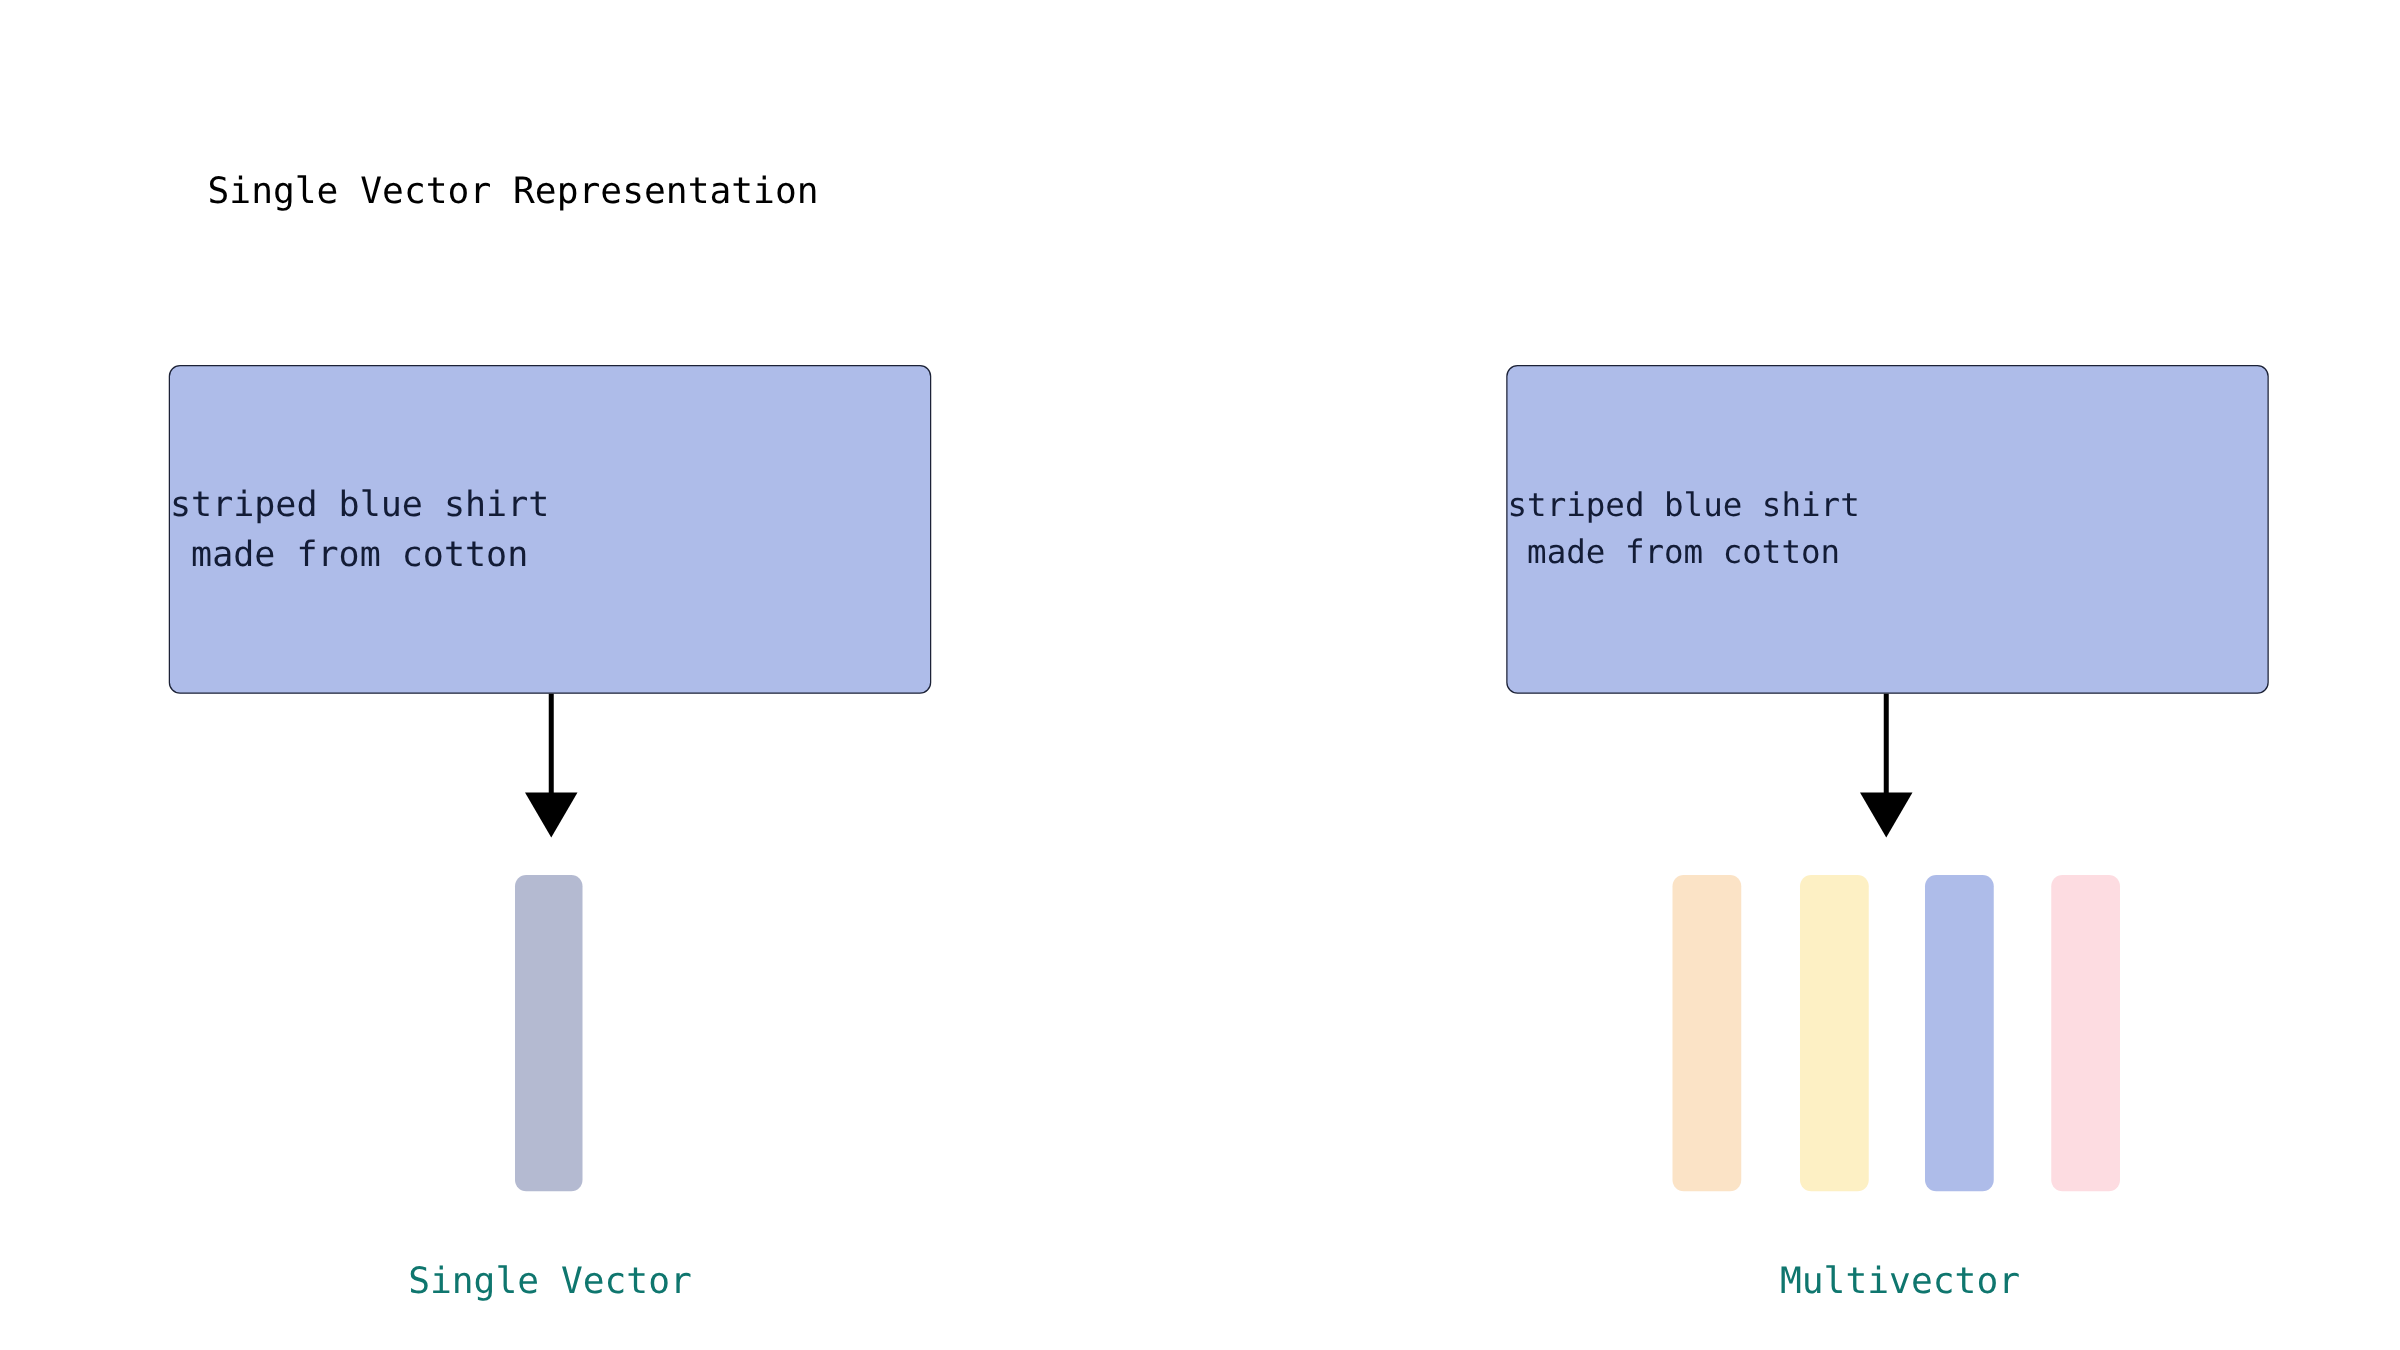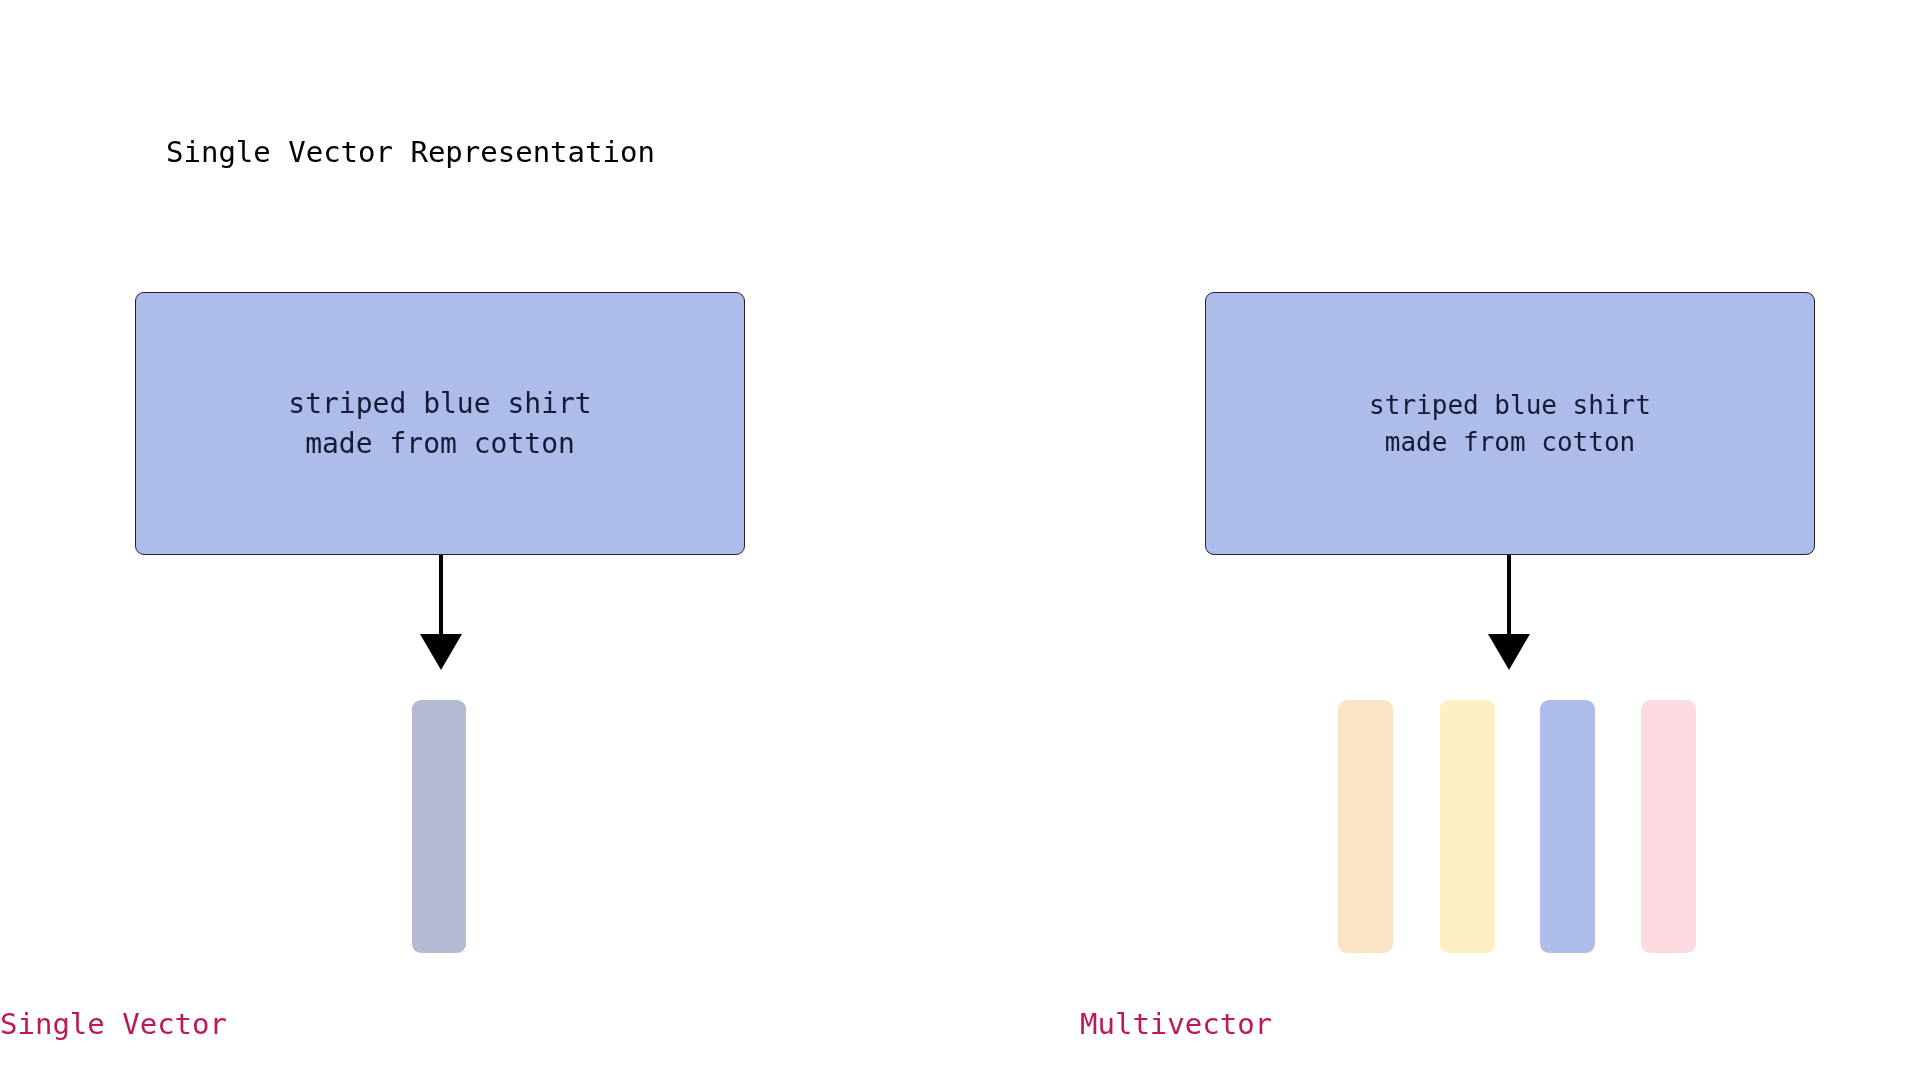--- a/index.html
+++ b/index.html
@@ -41,21 +41,20 @@
 
   
   .text-box {
     position: absolute;
     box-sizing: border-box;
     background: #aebce9;
     border: 1.6px solid #1c2237;
     border-radius: 9px;
     display: flex;
     align-items: center;
-    justify-content: center;
   }
   #box-left  { left: 135px;  top: 292px; width: 610px; height: 263px; }
   #box-right { left: 1205px; top: 292px; width: 610px; height: 263px; }
 
   .box-text {
     font-family: "DejaVu Sans Mono", "Liberation Mono", monospace;
     color: #131c36;
     text-align: center;
     line-height: 1.40;
     white-space: pre-line;
@@ -116,23 +115,24 @@
   #mv-bar-1 { left: 1440px; background: #fdf0c4; }
   #mv-bar-2 { left: 1540px; background: #aebce9; }
   #mv-bar-3 { left: 1641px; background: #fddce1; }
 
   
   .caption {
     position: absolute;
     font-family: "DejaVu Sans Mono", "Liberation Mono", monospace;
     font-size: 29px;
     font-weight: 400;
-    color: #be185d;
+    color: #0f766e;
     white-space: nowrap;
     line-height: 1;
+    text-align: center;
   }
   #caption-left  { left: 0px; top: 1010px; width: 880px; }
   #caption-right { left: 1080px; top: 1010px; width: 880px; }
 </style>
 </head>
 <body>
 
 <div id="canvas" style="background: rgb(255, 255, 255);">
 
   <div class="panel-title" id="title-left">Single Vector Representation</div>

